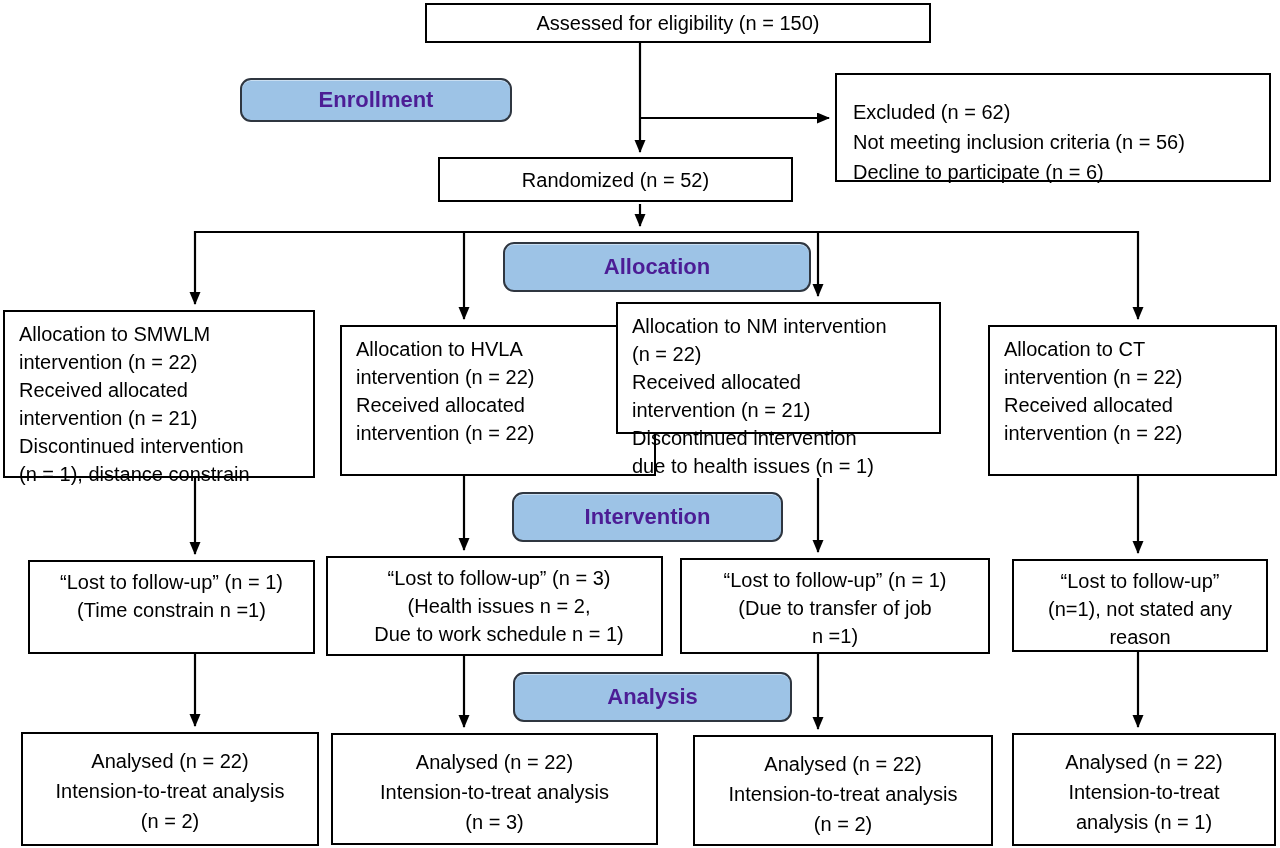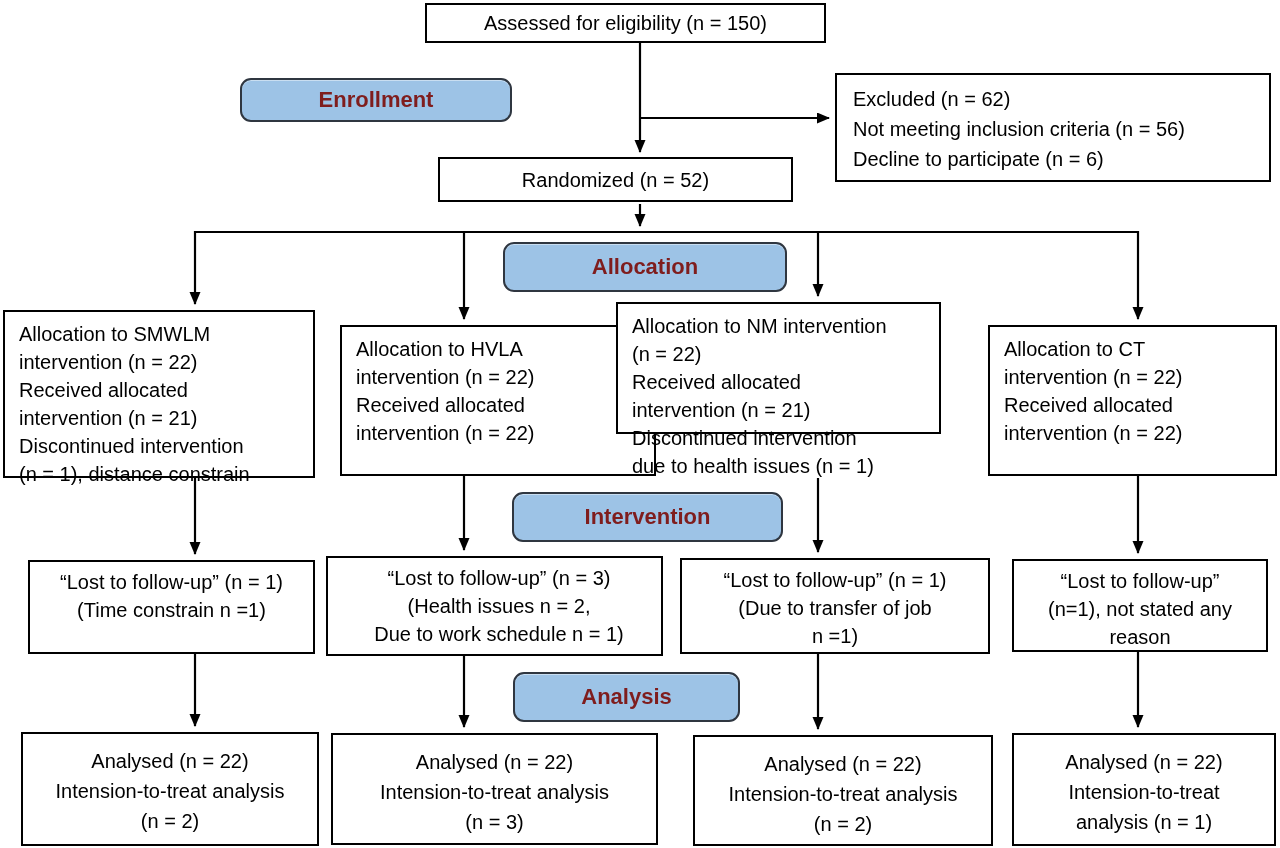--- a/index.html
+++ b/index.html
@@ -11,33 +11,33 @@
   .box{
     position:absolute;background:#fff;border:2px solid #000;box-sizing:border-box;
     font-size:20px;line-height:28px;white-space:pre-line;
   }
   .mid{display:flex;align-items:center;justify-content:center;text-align:center;}
   .ctr{text-align:center;padding-top:6px;}
   .lft{text-align:left;padding:8px 6px 0 14px;}
   .anl{text-align:center;padding-top:12px;line-height:30px;}
   .stage{
     position:absolute;background:#9dc3e6;border:2px solid #2f3640;border-radius:11px;
-    color:#7f1d1d;font-weight:bold;font-size:22px;box-sizing:border-box;
+    color:#4c1d95;font-weight:bold;font-size:22px;box-sizing:border-box;
     display:flex;align-items:center;justify-content:center;
     box-shadow:inset 0 1px 0 rgba(255,255,255,.45);
   }
   
-  #assessed  {left:425px;top:3px;  width:401px;height:40px;}
-  #excluded  {left:835px;top:73px; width:436px;height:109px;padding:9px 4px 0 16px;line-height:30px;}
+  #assessed  {left:425px;top:3px;  width:506px;height:40px;}
+  #excluded  {left:835px;top:73px; width:436px;height:109px;padding:22px 4px 0 16px;line-height:30px;}
   #randomized{left:438px;top:157px;width:355px;height:45px;}
   
   #st-enroll {left:240px;top:78px; width:272px;height:44px;}
-  #st-alloc  {left:503px;top:242px;width:284px;height:50px;}
+  #st-alloc  {left:503px;top:242px;width:308px;height:50px;}
   #st-interv {left:512px;top:492px;width:271px;height:50px;}
-  #st-anal   {left:513px;top:672px;width:227px;height:50px;}
+  #st-anal   {left:513px;top:672px;width:279px;height:50px;}
   
   #alloc1{left:3px;  top:310px;width:312px;height:168px;}
   #alloc2{left:340px;top:325px;width:316px;height:151px;}
   #alloc3{left:616px;top:302px;width:325px;height:132px;}
   #alloc4{left:988px;top:325px;width:289px;height:151px;}
   
   #f1{left:28px;  top:560px;width:287px;height:94px;}
   #f2{left:326px; top:556px;width:337px;height:100px;padding-left:9px;}
   #f3{left:680px; top:558px;width:310px;height:96px;}
   #f4{left:1012px;top:559px;width:256px;height:93px;}

